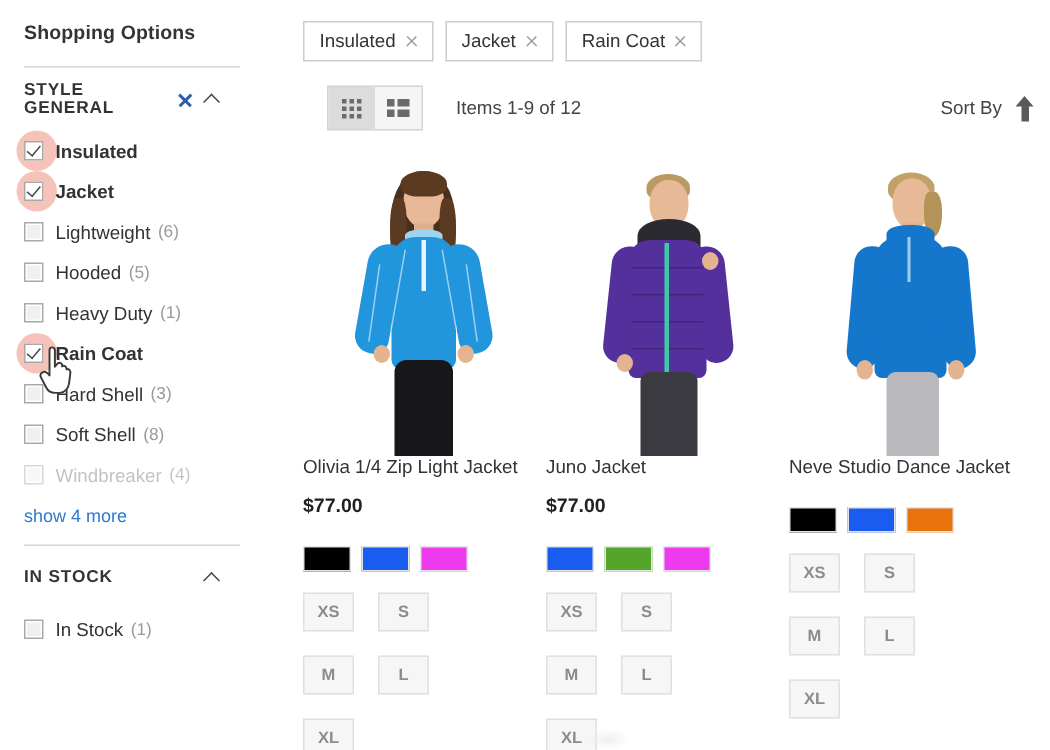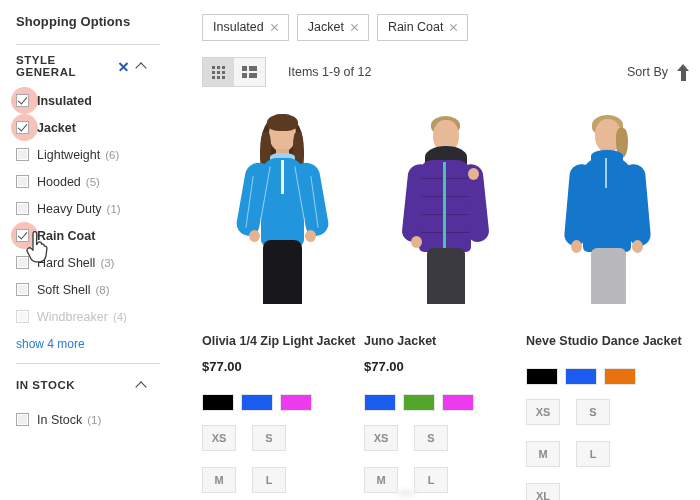--- a/index.html
+++ b/index.html
@@ -104,21 +104,21 @@
     position: relative; width: 9px; height: 9px; display: inline-block;
   }
   .chip .cx::before, .chip .cx::after {
     content: ""; position: absolute; left: 0; top: 4px;
     width: 9px; height: 1.3px; background: #9a9a9a;
   }
   .chip .cx::before { transform: rotate(45deg); }
   .chip .cx::after  { transform: rotate(-45deg); }
   .chip.clear { color: #2a7bd1; padding: 5px 11px 6px 11px; }
 
-  .toolbar { display: flex; align-items: center; height: 32px; margin-bottom: 16px; }
+  .toolbar { display: flex; align-items: center; height: 32px; margin-bottom: 16px; margin-left: 16px; }
   .view-modes { display: flex; border: 1px solid #d4d4d4; background: #f5f5f5; height: 30px; }
   .vm {
     width: 31px; height: 28px; display: flex; align-items: center; justify-content: center;
     cursor: pointer;
   }
   .vm.active { background: #dcdcdc; }
   .dots3 { display: grid; grid-template-columns: repeat(3, 3px); grid-gap: 2px; }
   .dots3 i { width: 3px; height: 3px; background: #6a6a6a; display: block; }
   .mixgrid { display: grid; grid-template-columns: 5px 8px; grid-gap: 2px; }
   .mixgrid i { background: #6a6a6a; display: block; height: 5px; }
@@ -148,21 +148,21 @@
     border-bottom: 7px solid #5a5a5a;
   }
 
   
   .products { display: flex; gap: 0; }
   .pcard { width: 158px; margin-right: 4px; }
   .pimg {
     height: 200px; position: relative; overflow: hidden;
     display: flex; align-items: flex-end; justify-content: center;
   }
-  .pname { font-size: 12.5px; color: #333; margin-top: 30px; white-space: nowrap; font-weight: bold; }
+  .pname { font-size: 12.5px; color: #333; margin-top: 0; white-space: nowrap; }
   .pprice { font-size: 13px; font-weight: bold; color: #222; margin-top: 11px; }
   .swatches { display: flex; gap: 7px; margin-top: 20px; }
   .sw { width: 32px; height: 17px; border: 1px solid #e4e4e4; cursor: pointer; }
   .sizes { display: flex; flex-wrap: wrap; gap: 16px; margin-top: 14px; width: 124px; }
   .sz {
     width: 34px; height: 26px; border: 1px solid #e0e0e0; background: #f6f6f6;
     display: flex; align-items: center; justify-content: center;
     font-size: 11px; color: #8c8c8c; font-weight: bold; cursor: pointer;
   }
 

